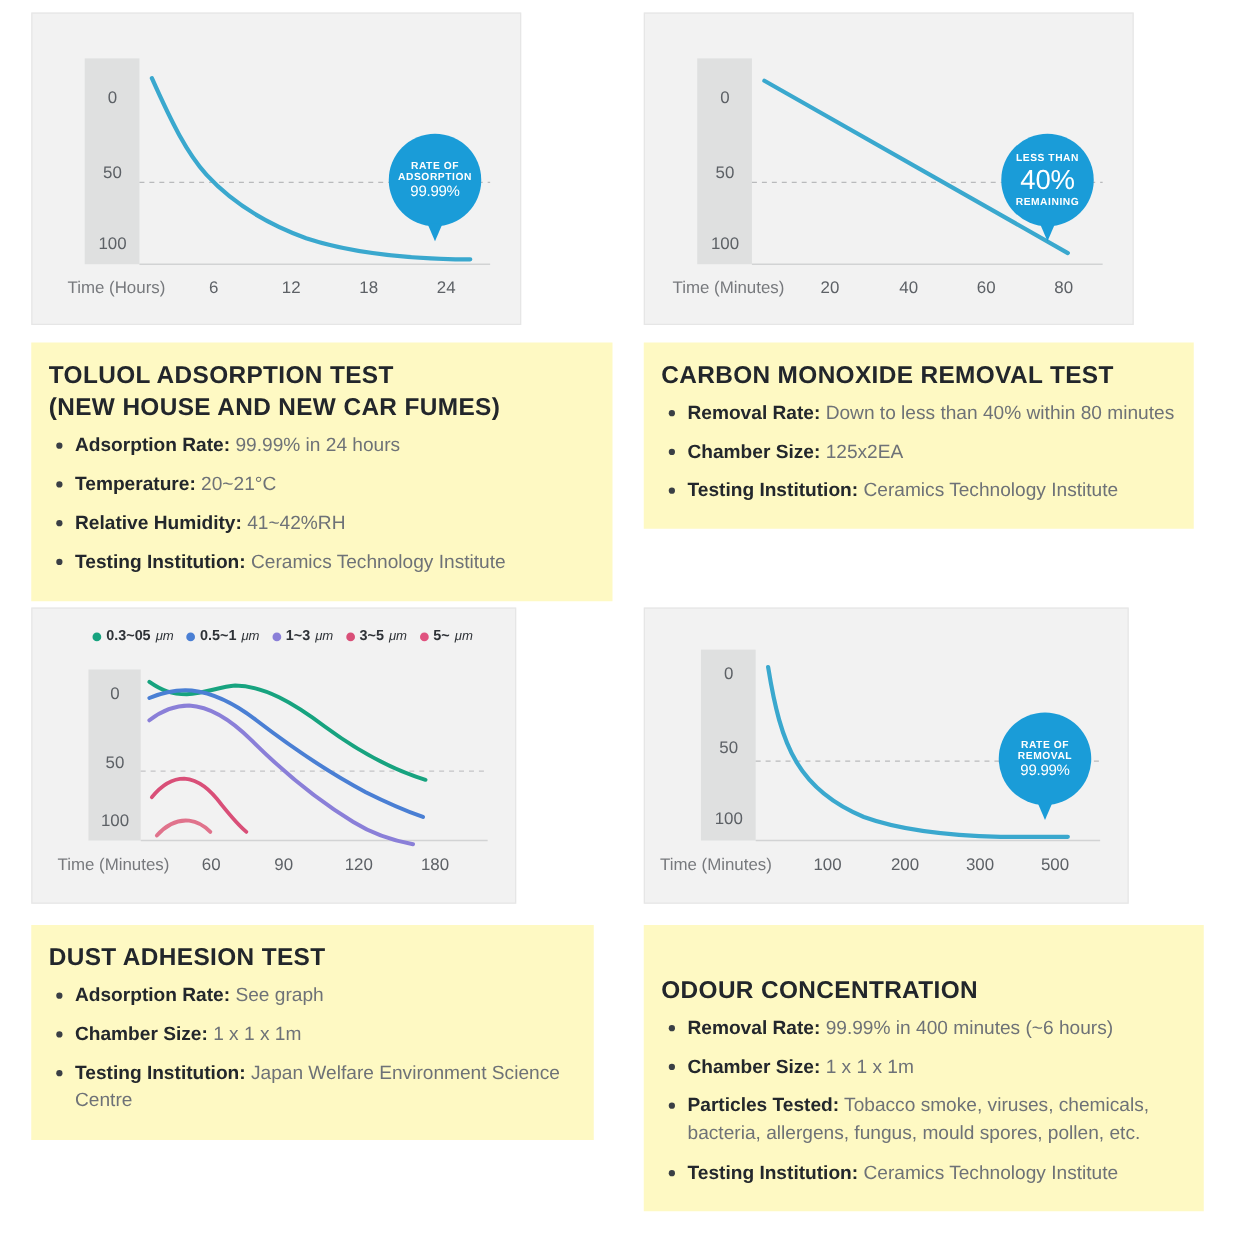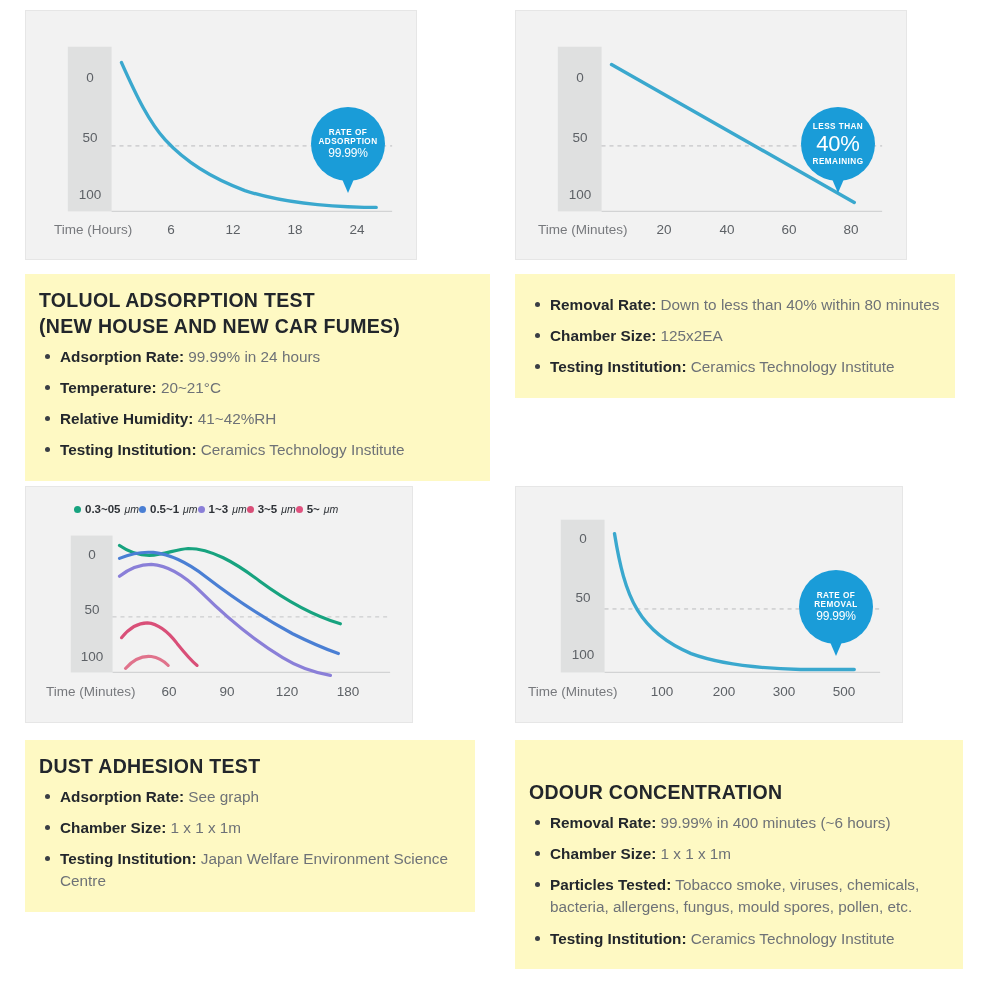--- a/index.html
+++ b/index.html
@@ -117,20 +117,21 @@
     border-left:6px solid transparent;
     border-right:6px solid transparent;
     border-top:14px solid #1a9cd8;
   }
 
   
   .legend{
     position:absolute;
     display:flex;
     align-items:center;
+    gap:10px;
     font-size:11.5px;
     color:#2e3237;
     font-weight:600;
     white-space:nowrap;
   }
   .legend .it{display:flex;align-items:center;gap:4px;}
   .legend .dot{width:7px;height:7px;border-radius:50%;display:inline-block;}
   .legend .unit{font-style:italic;font-weight:500;font-size:10.5px;}
 </style>
 </head>
@@ -198,20 +199,23 @@
 
       <div class="badge" style="left:285px;top:96px;">
         <div class="small">LESS THAN</div>
         <div class="big xl">40%</div>
         <div class="small">REMAINING</div>
         <div class="tail"></div>
       </div>
     </div>
 
     <div class="text-panel" style="margin-top:14px;width:440px;">
+      <h3>
+        <span>CARBON MONOXIDE REMOVAL TEST</span>
+      </h3>
       <ul>
         <li><b>Removal Rate:</b> <span>Down to less than 40% within 80 minutes</span></li>
         <li><b>Chamber Size:</b> <span>125x2EA</span></li>
         <li><b>Testing Institution:</b> <span>Ceramics Technology Institute</span></li>
       </ul>
     </div>
   </div>
 
   <div class="col col-left" style="top:486px;">
 

